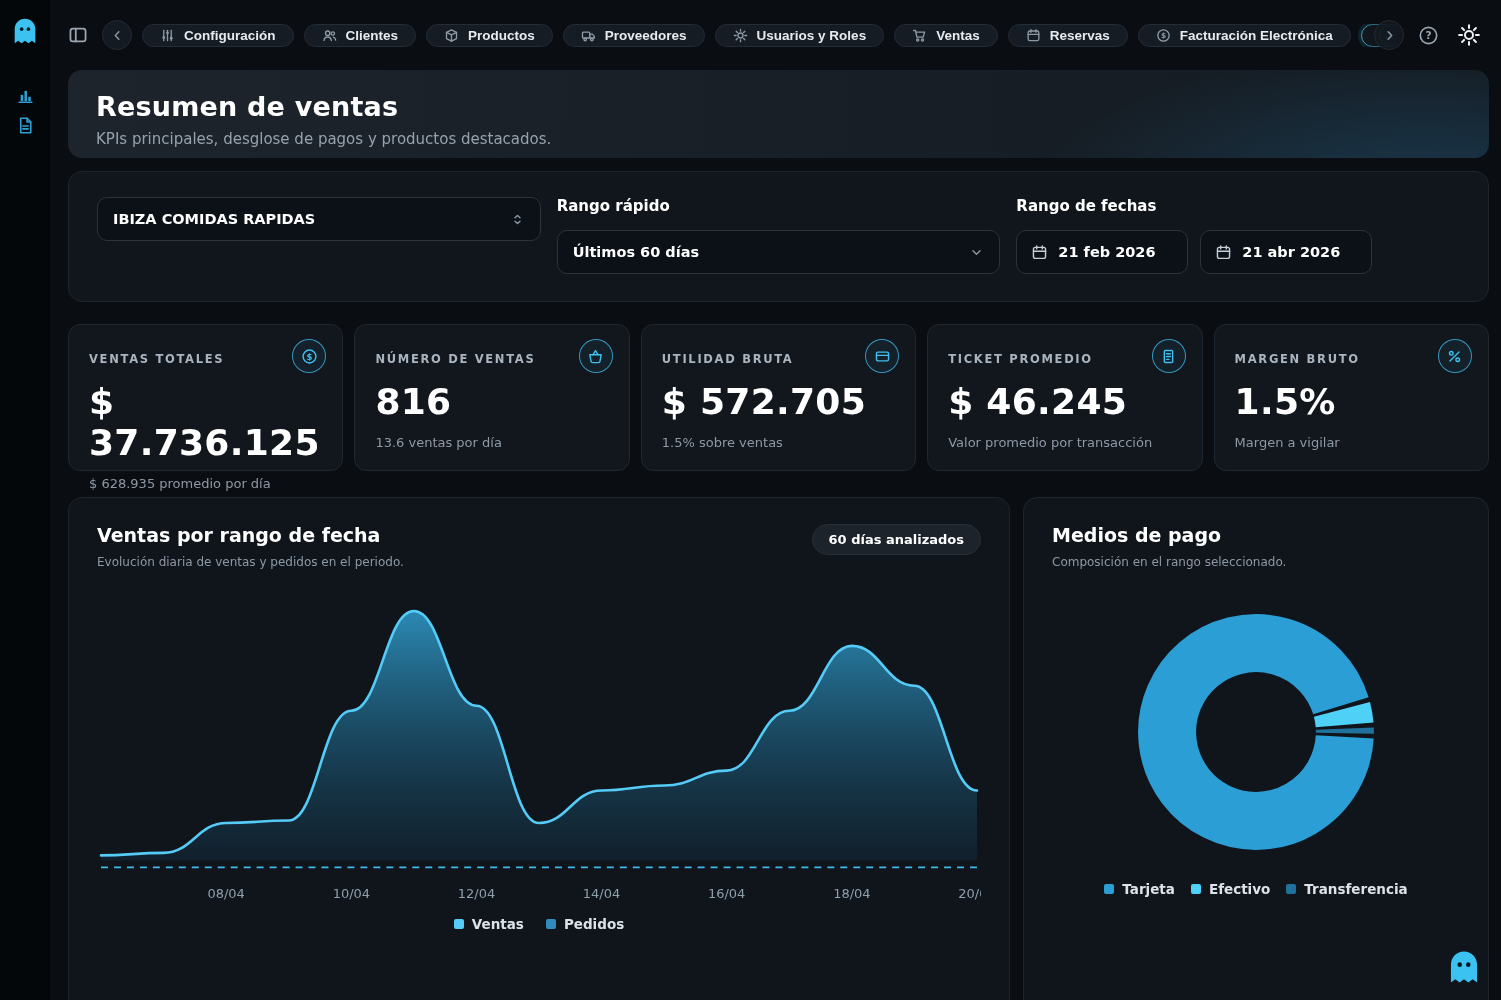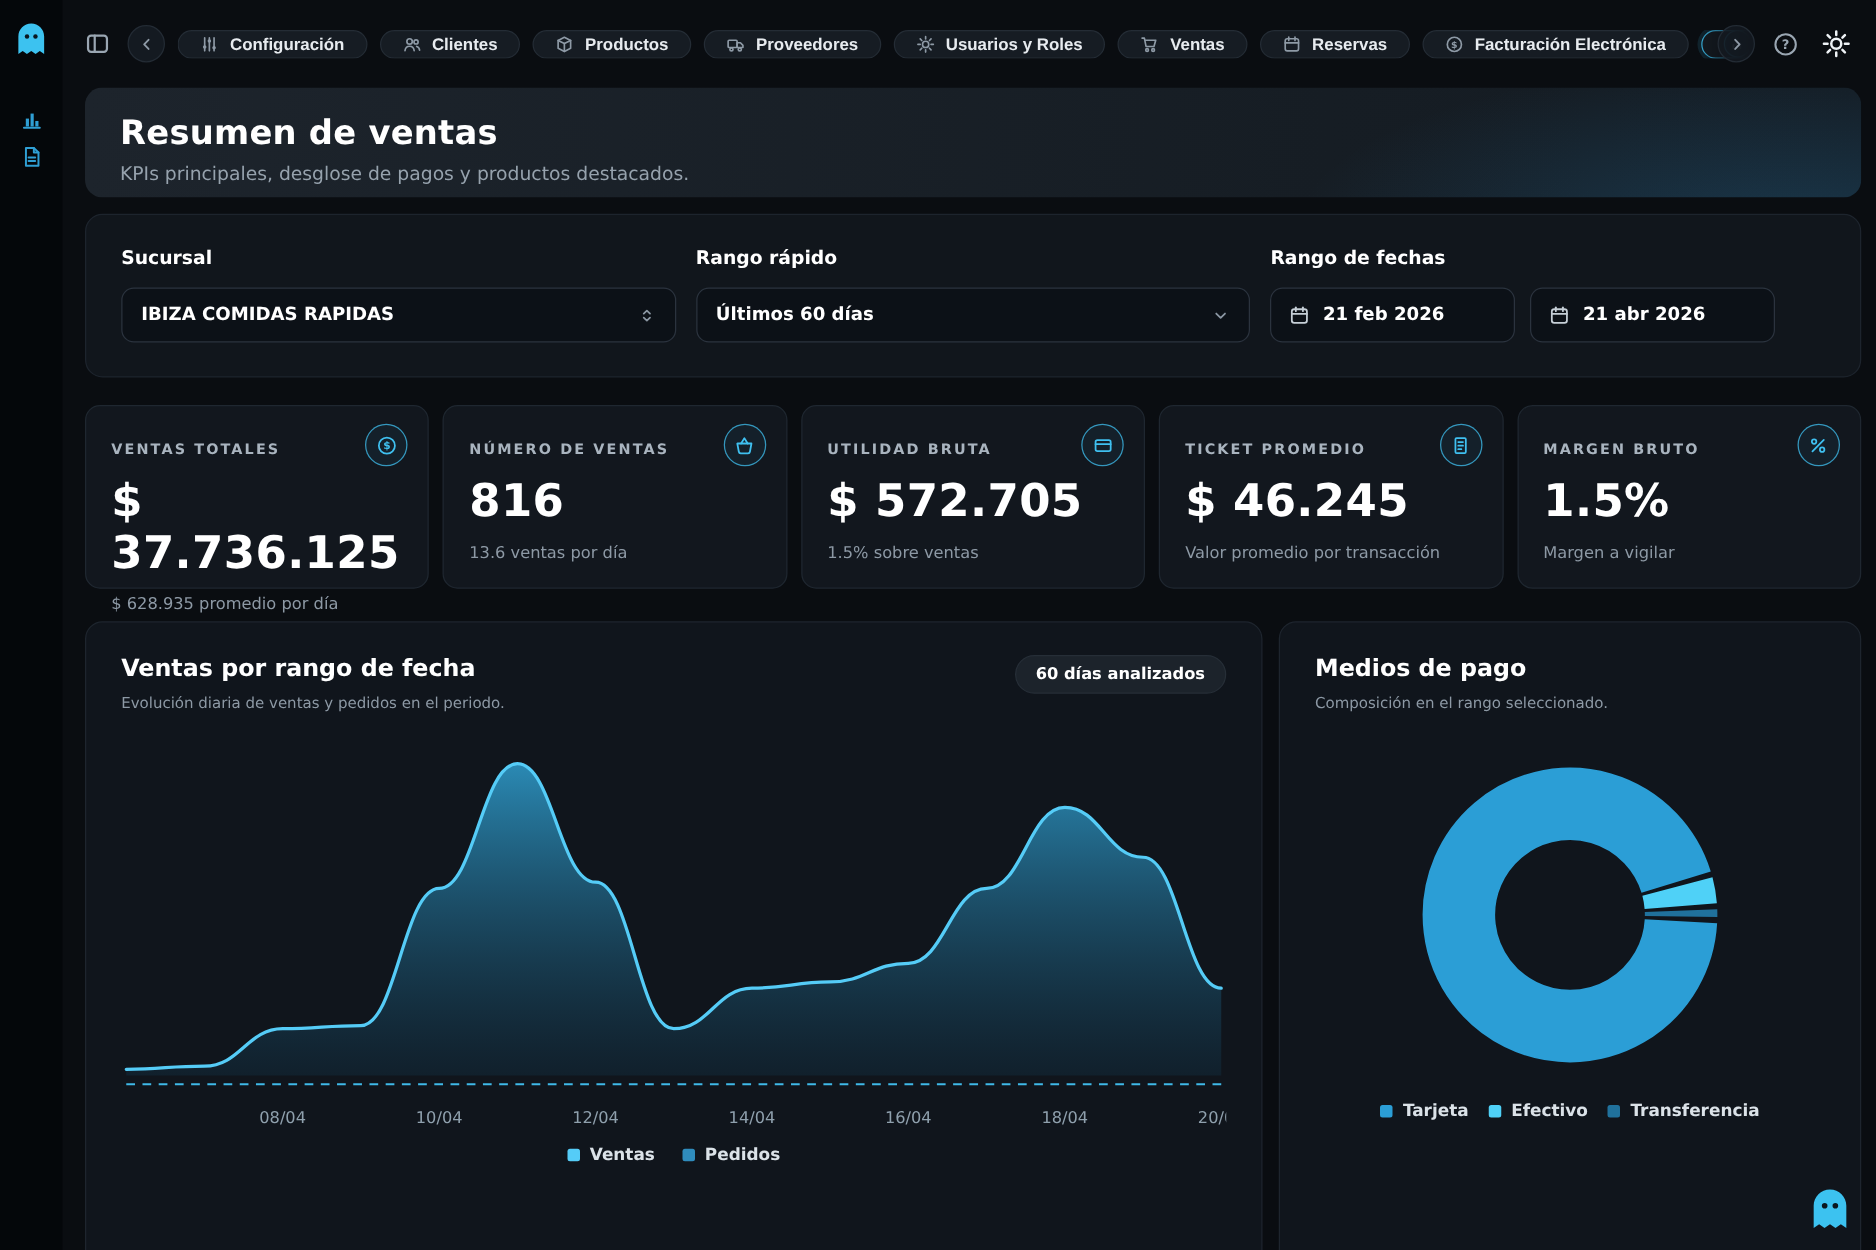--- a/index.html
+++ b/index.html
@@ -45,21 +45,21 @@
   
   .filters { margin:13px 12px 0 18px; background:#11161c; border:1px solid #1d242d; border-radius:14px;
     padding:25px 28px 27px; display:flex; gap:16px; }
   .fcol { flex:1; min-width:0; }
   .flabel { display:block; font-size:15px; font-weight:700; margin-bottom:15px; }
   .select { height:44px; background:#0c1117; border:1px solid #2b333e; border-radius:10px;
     display:flex; align-items:center; justify-content:space-between; padding:10px 15px;
     font-size:14.5px; font-weight:700; cursor:pointer; }
   .select .selic { color:#8b97a3; display:flex; }
   .daterow { display:flex; gap:12px; }
-  .datebtn { height:44px; width:196px; background:#0c1117; border:1px solid #2b333e; border-radius:10px;
+  .datebtn { height:44px; width:172px; background:#0c1117; border:1px solid #2b333e; border-radius:10px;
     display:flex; align-items:center; gap:10px; padding:0 14px; color:#fff;
     font-size:14.5px; font-weight:700; font-family:inherit; cursor:pointer; }
   .datebtn .cic { color:#c6cfd7; display:flex; }
   
   .kpis { margin:22px 12px 0 18px; display:grid; grid-template-columns:repeat(5,1fr); gap:11px; }
   .kpi { background:#12171e; border:1px solid #1f2730; border-radius:12px; height:147px; padding:15px 20px; position:relative; }
   .kpi .lbl { font-size:11.5px; letter-spacing:1.7px; color:#a9b4bf; font-weight:700; margin-top:12px; max-width:175px; }
   .kpi .ic { position:absolute; top:14px; right:16px; width:34px; height:34px; border-radius:50%;
     border:1.5px solid rgba(63,192,240,.75); background:rgba(63,192,240,.06); color:#3fc0f0;
     display:flex; align-items:center; justify-content:center; }
@@ -244,21 +244,20 @@
       </button>
   </header>
 
   <section class="banner">
     <h1>Resumen de ventas</h1>
     <p>KPIs principales, desglose de pagos y productos destacados.</p>
   </section>
 
   <section class="filters">
     <div class="fcol">
-      <label class="flabel">Sucursal</label>
       <div class="select">
         <span>IBIZA COMIDAS RAPIDAS</span>
         <span class="selic" id="updown1">
             <svg width="15" height="15" viewBox="0 0 18 18" fill="none" stroke="currentColor" stroke-width="1.7" stroke-linecap="round" stroke-linejoin="round">
               <polyline points="6,7 9,4.2 12,7"></polyline>
               <polyline points="6,11 9,13.8 12,11"></polyline>
             </svg>
           </span>
       </div>
     </div>

